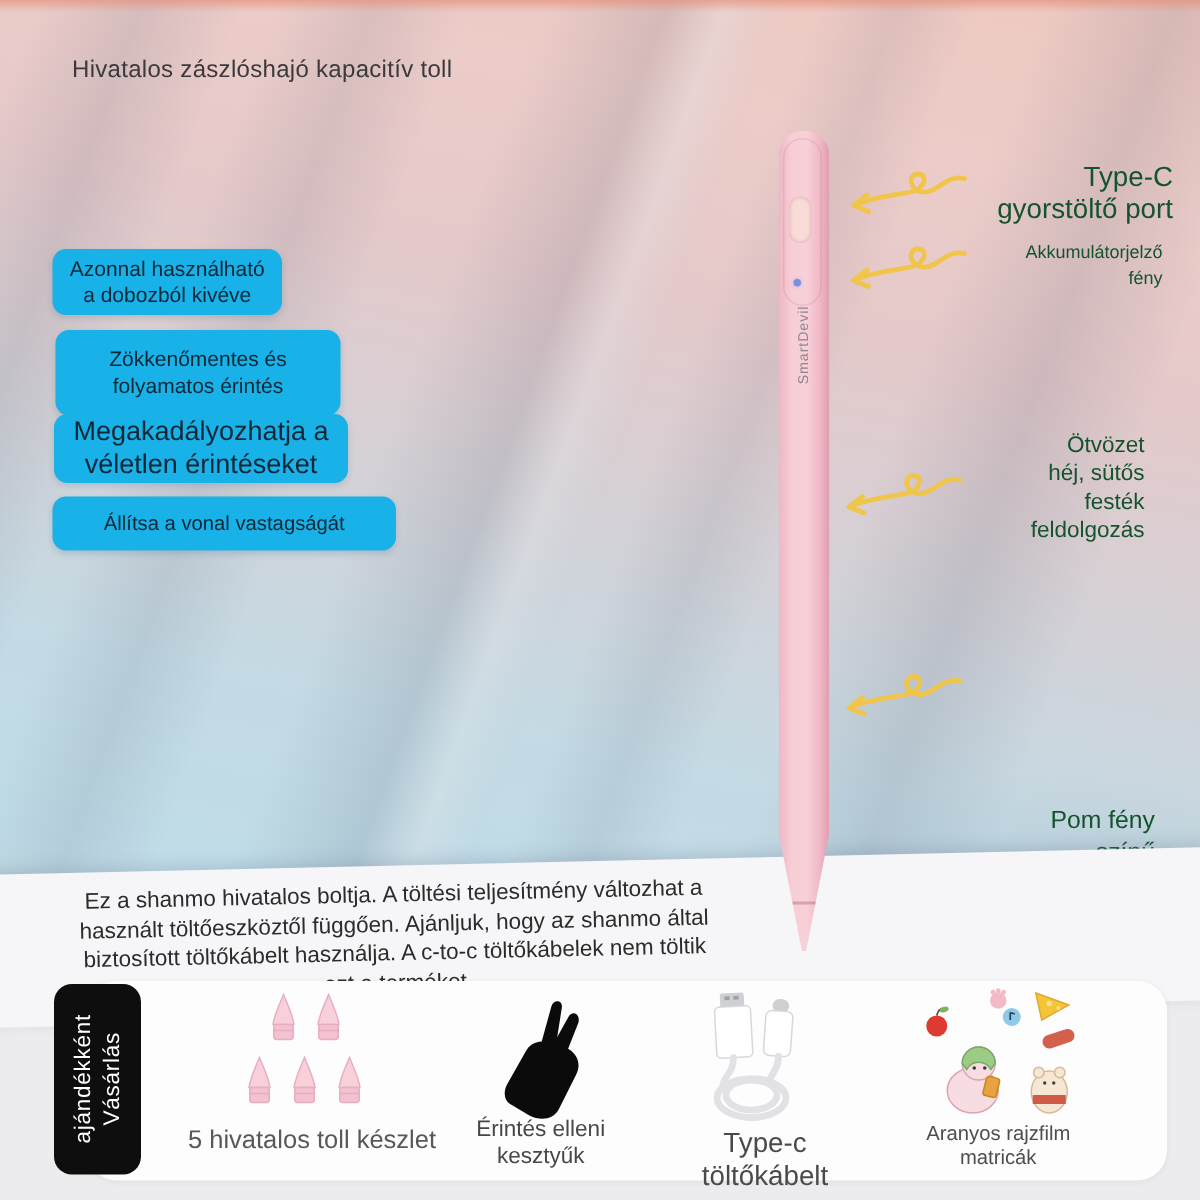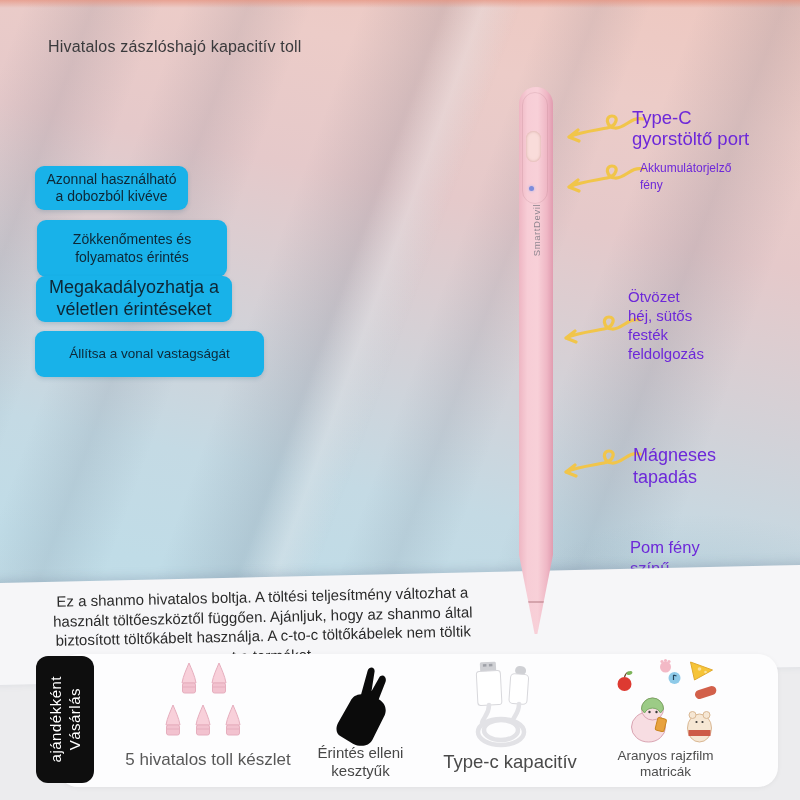--- a/index.html
+++ b/index.html
@@ -29,40 +29,40 @@
   .title{position:absolute;left:48px;top:38px;z-index:2;font-size:16px;color:#3a3a3c;letter-spacing:.2px;}
 
   
   .feature-btn{position:absolute;z-index:2;background:#18b2e9;border-radius:9px;
       display:flex;align-items:center;justify-content:center;text-align:center;
       color:#0e2736;box-shadow:0 2px 4px rgba(30,90,120,0.18);}
   .feature-btn span{white-space:pre-line;line-height:1.22;}
   .fb1{left:35px;top:166px;width:153px;height:44px;font-size:14px;}
   .fb2{left:37px;top:220px;width:190px;height:57px;font-size:14px;}
   .fb3{left:36px;top:276px;width:196px;height:46px;font-size:18px;}
-  .fb4{left:35px;top:331px;width:229px;height:46px;font-size:13.5px;}
+  .fb4{left:35px;top:331px;width:229px;height:36px;font-size:13.5px;}
   .fb5{left:37px;top:386px;width:231px;height:47px;font-size:17.5px;}
 
   
   .pen{position:absolute;left:519px;top:87px;width:34px;height:547px;z-index:10;
       clip-path:polygon(0% 0%,100% 0%,100% 85.5%,54% 100%,46% 100%,0% 85.5%);}
   .pen-body{position:absolute;inset:0;border-radius:17px 17px 0 0;
       background:linear-gradient(90deg,#eeb6c3 0%,#f7cdd6 25%,#f8d0d8 55%,#efb7c5 82%,#e19cb0 100%);}
   .pen-capline{position:absolute;left:3px;top:5px;width:26px;height:112px;border-radius:13px;
       border:1px solid rgba(160,100,115,0.28);opacity:.6;}
   .pen-port{position:absolute;left:7px;top:44px;width:15px;height:31px;border-radius:8px;
       background:#f9dcda;box-shadow:inset 0 0 3px rgba(180,120,110,0.55);}
   .pen-led{position:absolute;left:10px;top:99px;width:5px;height:5px;border-radius:50%;
       background:#7d8cdb;box-shadow:0 0 3px #a9b3f2;}
   .pen-brand{position:absolute;left:50%;top:143px;transform:translate(-50%,-50%) rotate(-90deg);
       font-size:9.5px;letter-spacing:.6px;color:#8f8690;white-space:nowrap;}
   .pen-seam{position:absolute;left:0;right:0;top:514px;height:1.5px;background:rgba(170,110,120,0.45);}
 
   
-  .callout-label{position:absolute;z-index:2;text-align:left;color:#6d28d9;white-space:pre-line;}
+  .callout-label{position:absolute;z-index:2;text-align:right;color:#14532d;white-space:pre-line;}
   .cl1{left:632px;top:107px;width:150px;font-size:18.5px;line-height:21px;}
   .cl2{left:640px;top:160px;width:135px;font-size:12px;line-height:16.5px;}
   .cl3{left:628px;top:287px;width:135px;font-size:15px;line-height:19px;}
   .cl4{left:633px;top:444px;width:140px;font-size:18px;line-height:22px;}
   .cl5{left:630px;top:537px;width:140px;font-size:16.5px;line-height:20.5px;}
   .arrow{position:absolute;z-index:2;width:84px;height:30px;}
   .ar1{left:561px;top:113px;} .ar2{left:561px;top:163px;} .ar3{left:558px;top:314px;}
   .ar4{left:558px;top:448px;} .ar5{left:556px;top:572px;}
 
   
@@ -149,22 +149,20 @@
   </svg>
 
   <div class="callout-label cl1">Type-C
 gyorstöltő port</div>
   <div class="callout-label cl2">Akkumulátorjelző
 fény</div>
   <div class="callout-label cl3">Ötvözet
 héj, sütős
 festék
 feldolgozás</div>
-  <div class="callout-label cl4">Mágneses
-tapadás</div>
   <div class="callout-label cl5">Pom fény
 színű
 kijelzővédő
 toll</div>
 
   <div class="bottom-grey"></div>
 
   <div class="disc-panel">
     <div class="disc-text">Ez a shanmo hivatalos boltja. A töltési teljesítmény változhat a
 használt töltőeszköztől függően. Ajánljuk, hogy az shanmo által
@@ -257,21 +255,21 @@
         <circle cx="20" cy="9" r="3.5" fill="#f6e7d4" stroke="#d9b894"></circle>
         <rect x="2" y="24" width="22" height="6" fill="#cd5b47"></rect>
         <circle cx="10" cy="16" r="1.1" fill="#3a3a3a"></circle>
         <circle cx="16" cy="16" r="1.1" fill="#3a3a3a"></circle>
       </g>
     </svg>
 
     <div class="gift-label gl-tips">5 hivatalos toll készlet</div>
     <div class="gift-label gl-glove">Érintés elleni
 kesztyűk</div>
-    <div class="gift-label gl-cable">Type-c kapacitív</div>
+    <div class="gift-label gl-cable">Type-c töltőkábelt</div>
     <div class="gift-label gl-stickers">Aranyos rajzfilm
 matricák</div>
   </div>
 
   <div class="gift-badge">
     <span>ajándékként</span>
     <span>Vásárlás</span>
   </div>
 
 </div>

